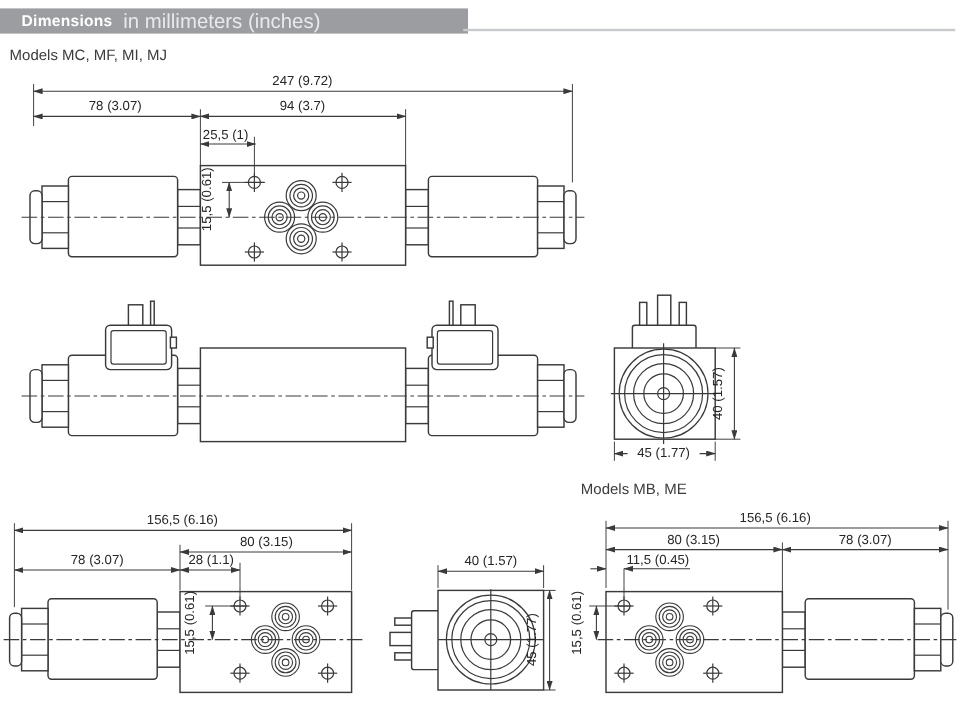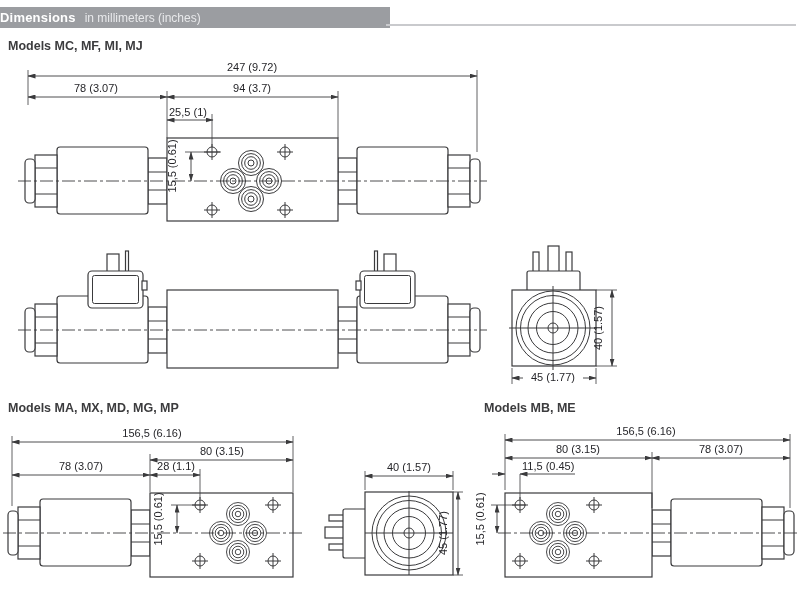--- a/index.html
+++ b/index.html
@@ -1,24 +1,24 @@
 <!DOCTYPE html>
 <html><head>
 <meta charset="utf-8">
 <style>
   *{margin:0;padding:0;box-sizing:border-box}
   html,body{background:#fff}
   body{width:800px;height:600px;font-family:"Liberation Sans",sans-serif}
   .page{position:relative;width:800px;height:600px;background:#fff;overflow:hidden}
   .header-bar{position:absolute;left:0;top:7px;width:390px;height:21px;background:#9b9da1;
-    display:flex;align-items:center;gap:9px}
+    display:flex;align-items:center;padding-left:18px;gap:9px}
   .hdr-title{color:#ffffff;font-weight:bold;font-size:13px;letter-spacing:.2px}
-  .hdr-sub{color:#e8e9eb;font-size:12px}
+  .hdr-sub{color:#e8e9eb;font-size:17px}
   .hdr-line{position:absolute;left:386px;top:24px;width:410px;height:2px;background:#c9cacd}
-  .heading{position:absolute;font-weight:bold;font-size:12.5px;color:#3c3c3e}
+  .heading{position:absolute;font-weight:normal;font-size:12.5px;color:#3c3c3e}
   .h1{left:8px;top:39px}
   .h2{left:8px;top:401px}
   .h3{left:484px;top:401px}
   svg.draw{position:absolute;left:0;top:0}
   svg text{font-family:"Liberation Sans",sans-serif;font-size:11px;fill:#26262a}
   .part{fill:#fff;stroke:#3a3a3c;stroke-width:1.2}
   .thin{fill:none;stroke:#3a3a3c;stroke-width:1}
   .dim{stroke:#3a3a3c;stroke-width:.9;fill:none}
   .ext{stroke:#3a3a3c;stroke-width:.8;fill:none}
   .cl{stroke:#3a3a3c;stroke-width:.9;stroke-dasharray:13 3 3 3;fill:none}
@@ -28,21 +28,20 @@
 
 <div class="page">
 
   <div class="header-bar">
     <span class="hdr-title">Dimensions</span>
     <span class="hdr-sub">in millimeters (inches)</span>
   </div>
   <div class="hdr-line"></div>
 
   <div class="heading h1">Models MC, MF, MI, MJ</div>
-  <div class="heading h2">Models MA, MX, MD, MG, MP</div>
   <div class="heading h3">Models MB, ME</div>
 
   <svg class="draw" width="800" height="600" viewBox="0 0 800 600">
     <defs>
       <marker id="ar" markerWidth="8" markerHeight="5" refX="7.5" refY="2.5" orient="auto-start-reverse" markerUnits="userSpaceOnUse">
         <path d="M0,0 L8,2.5 L0,5 Z" fill="#3a3a3c"></path>
       </marker>
       <g id="port">
         <circle class="thin" r="12.5"></circle>
           <circle class="thin" r="9.4"></circle>

